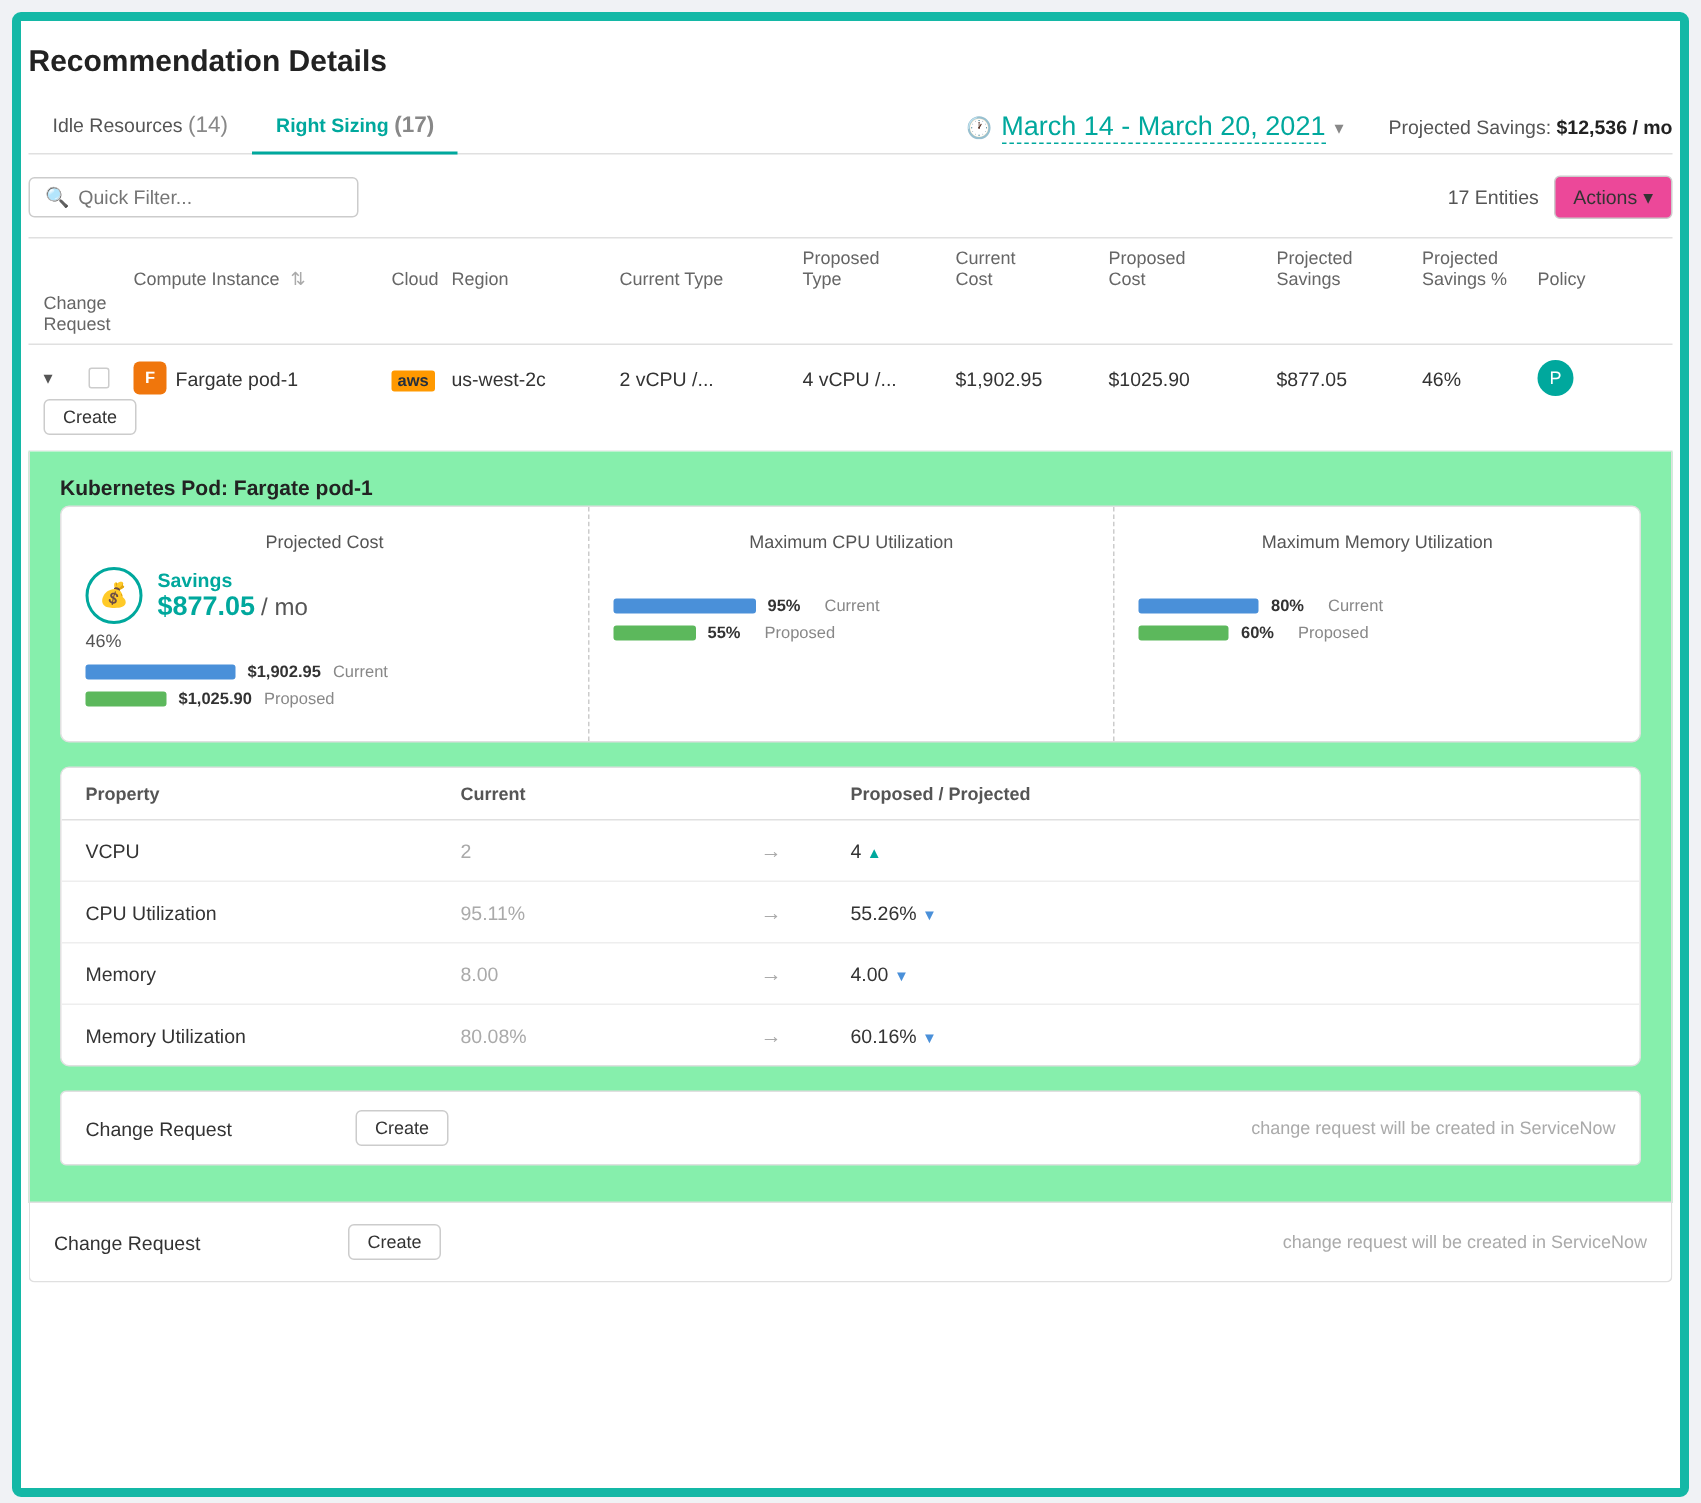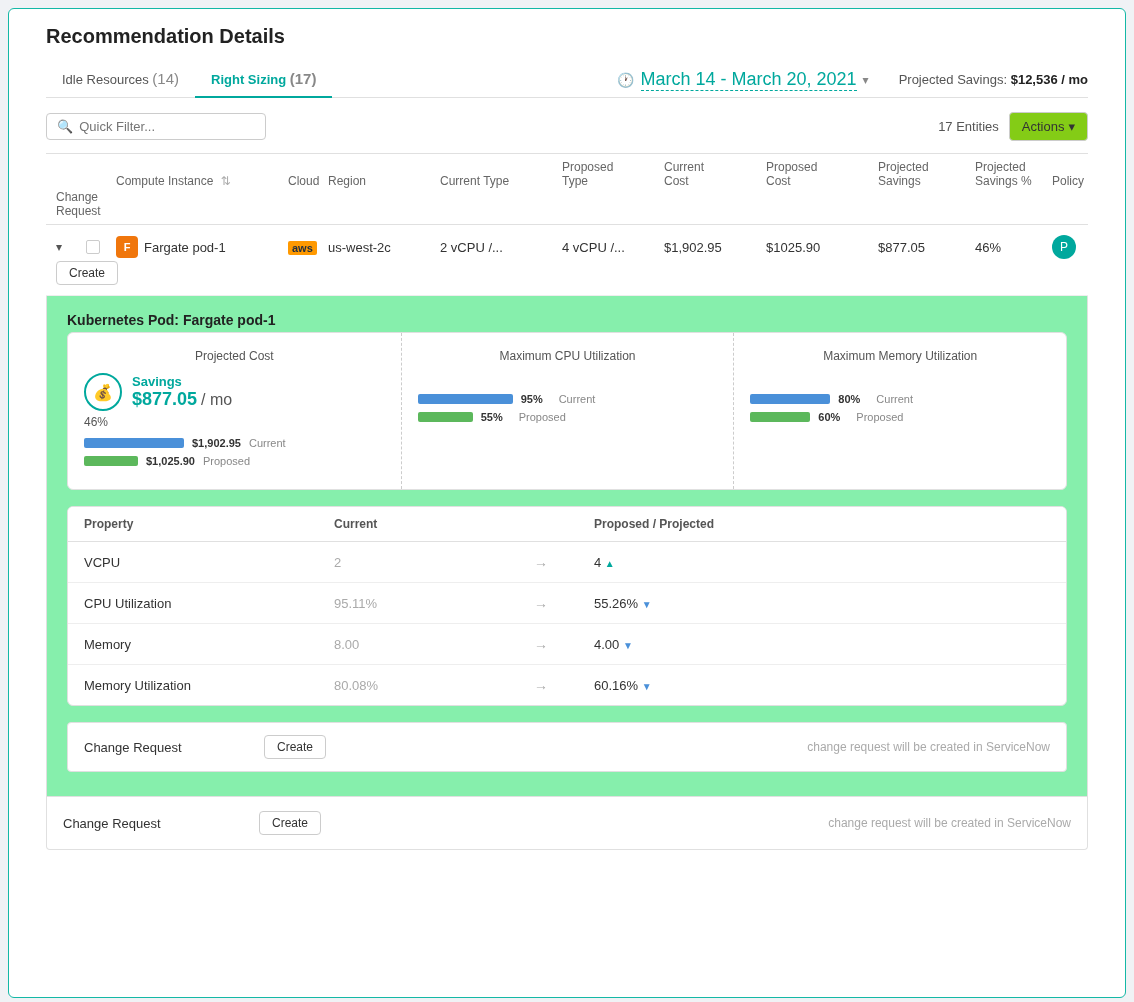--- a/index.html
+++ b/index.html
@@ -1,33 +1,33 @@
 <!DOCTYPE html>
 <html><head>
   <meta charset="utf-8">
   <style>
     * { box-sizing: border-box; margin: 0; padding: 0; }
     body { font-family: -apple-system, BlinkMacSystemFont, 'Segoe UI', sans-serif; background: #f0f2f5; font-size: 13px; color: #333; }
-    .window { background: #fff; border: 1px solid #14b8a6; border-radius: 6px; margin: 8px; padding: 16px 37px; min-height: 990px; }
+    .window { background: #fff; border: 6px solid #14b8a6; border-radius: 6px; margin: 8px; padding: 16px 5px; min-height: 990px; }
     .page-title { font-size: 20px; font-weight: 600; color: #222; margin-bottom: 14px; }
     .tabs { display: flex; align-items: center; border-bottom: 1px solid #e0e0e0; margin-bottom: 14px; }
     .tab { padding: 8px 16px 10px; cursor: pointer; font-size: 13px; color: #555; position: relative; white-space: nowrap; }
     .tab.active { color: #00a89d; font-weight: 600; }
     .tab.active::after { content: ''; position: absolute; bottom: -1px; left: 0; right: 0; height: 2px; background: #00a89d; }
     .tab-count { color: #888; font-size: 15px; }
     .tab-spacer { flex: 1; }
     .date-filter { display: flex; align-items: center; gap: 6px; color: #00a89d; font-size: 18px; border-bottom: 1px dashed #00a89d; cursor: pointer; }
     .projected-savings { font-size: 13px; color: #555; margin-left: 20px; }
     .projected-savings strong { color: #222; }
     .toolbar { display: flex; align-items: center; margin-bottom: 12px; gap: 10px; }
     .search-box { display: flex; align-items: center; border: 1px solid #ccc; border-radius: 4px; padding: 5px 10px; width: 220px; gap: 6px; color: #999; }
     .search-box input { border: none; outline: none; font-size: 13px; color: #333; width: 100%; background: transparent; }
     .spacer { flex: 1; }
     .entities-count { color: #555; font-size: 13px; }
-    .actions-btn { display: flex; align-items: center; gap: 4px; border: 1px solid #ccc; border-radius: 4px; padding: 6px 12px; cursor: pointer; font-size: 13px; color: #333; background: #84cc16; }
+    .actions-btn { display: flex; align-items: center; gap: 4px; border: 1px solid #ccc; border-radius: 4px; padding: 6px 12px; cursor: pointer; font-size: 13px; color: #333; background: #ec4899; }
     .instance-name { display: flex; align-items: center; gap: 6px; color: #333; font-weight: 500; }
     .create-btn { border: 1px solid #ccc; border-radius: 4px; padding: 4px 12px; cursor: pointer; font-size: 12px; background: #fff; color: #333; }
     .detail-title { font-size: 14px; font-weight: 600; color: #222; margin-bottom: 4px; }
     .detail-subtitle { font-size: 12px; color: #555; margin-bottom: 16px; }
     .charts-row { display: grid; grid-template-columns: 1fr 1fr 1fr; border: 1px solid #e0e0e0; border-radius: 6px; background: #fff; overflow: hidden; margin-bottom: 16px; }
     .chart-section { padding: 16px; }
     .chart-section + .chart-section { border-left: 1px dashed #ccc; }
     .chart-title { font-size: 12px; color: #555; margin-bottom: 10px; text-align: center; }
     .savings-display { display: flex; align-items: center; gap: 10px; margin-bottom: 4px; }
     .bar-row { display: flex; align-items: center; gap: 8px; margin-bottom: 6px; }

